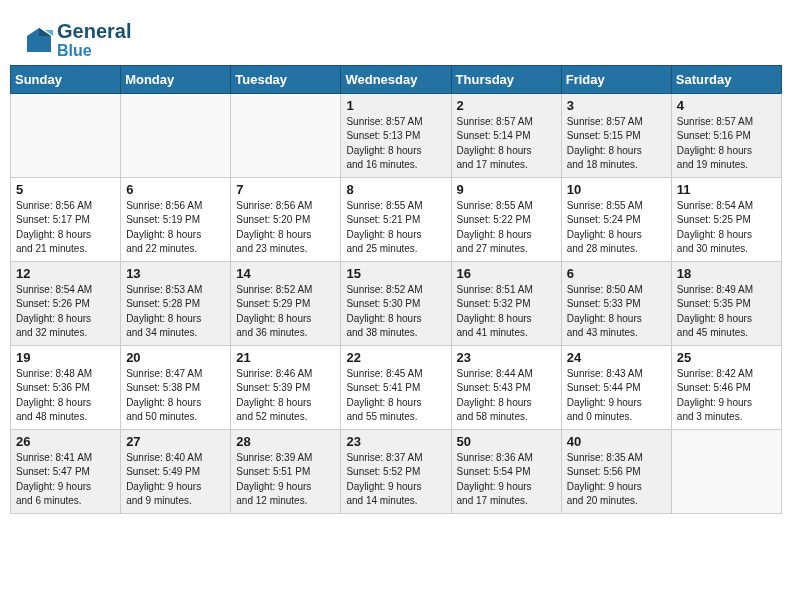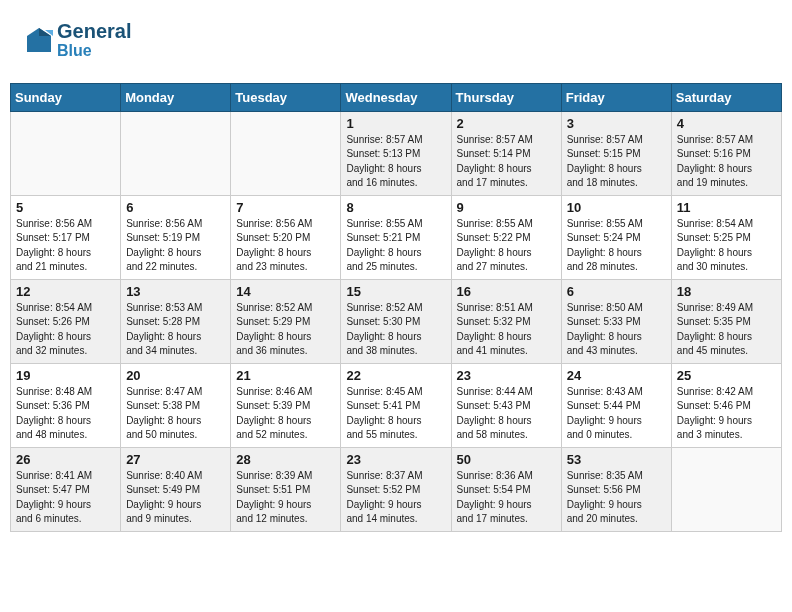--- a/index.html
+++ b/index.html
@@ -34,21 +34,21 @@
       color: #1a1a1a;
       line-height: 1.1;
     }
     .location {
       font-size: 15px;
       color: #555;
     }
     .calendar {
       width: 100%;
       border-collapse: collapse;
-      margin-top: 18px;
+      margin-top: 0;
       border-radius: 32px;
     }
     .calendar th {
       background: #2471a3;
       color: #fff;
       font-size: 13px;
       font-weight: bold;
       padding: 6px 4px;
       text-align: left;
       border: 1px solid #1a5276;
@@ -242,19 +242,19 @@
         </td>
         <td>
           <span class="day-num">23</span>
           <div class="day-info">Sunrise: 8:37 AM<br>Sunset: 5:52 PM<br>Daylight: 9 hours<br>and 14 minutes.</div>
         </td>
         <td>
           <span class="day-num">50</span>
           <div class="day-info">Sunrise: 8:36 AM<br>Sunset: 5:54 PM<br>Daylight: 9 hours<br>and 17 minutes.</div>
         </td>
         <td>
-          <span class="day-num">53</span>
+          <span class="day-num">40</span>
           <div class="day-info">Sunrise: 8:35 AM<br>Sunset: 5:56 PM<br>Daylight: 9 hours<br>and 20 minutes.</div>
         </td>
         <td class="empty"></td>
       </tr>
     </tbody>
 </table>
 
 </body></html>

